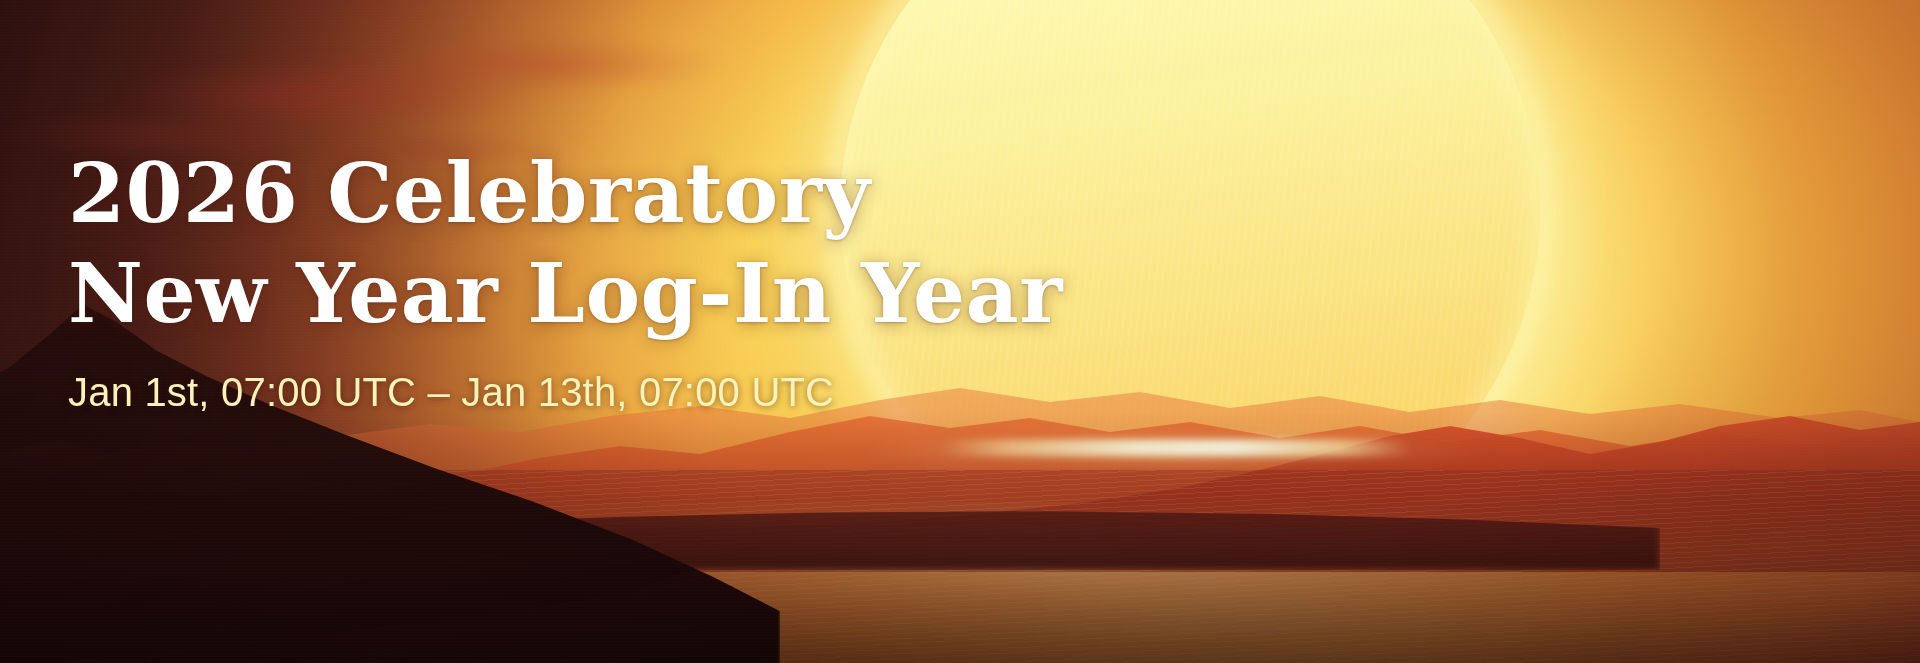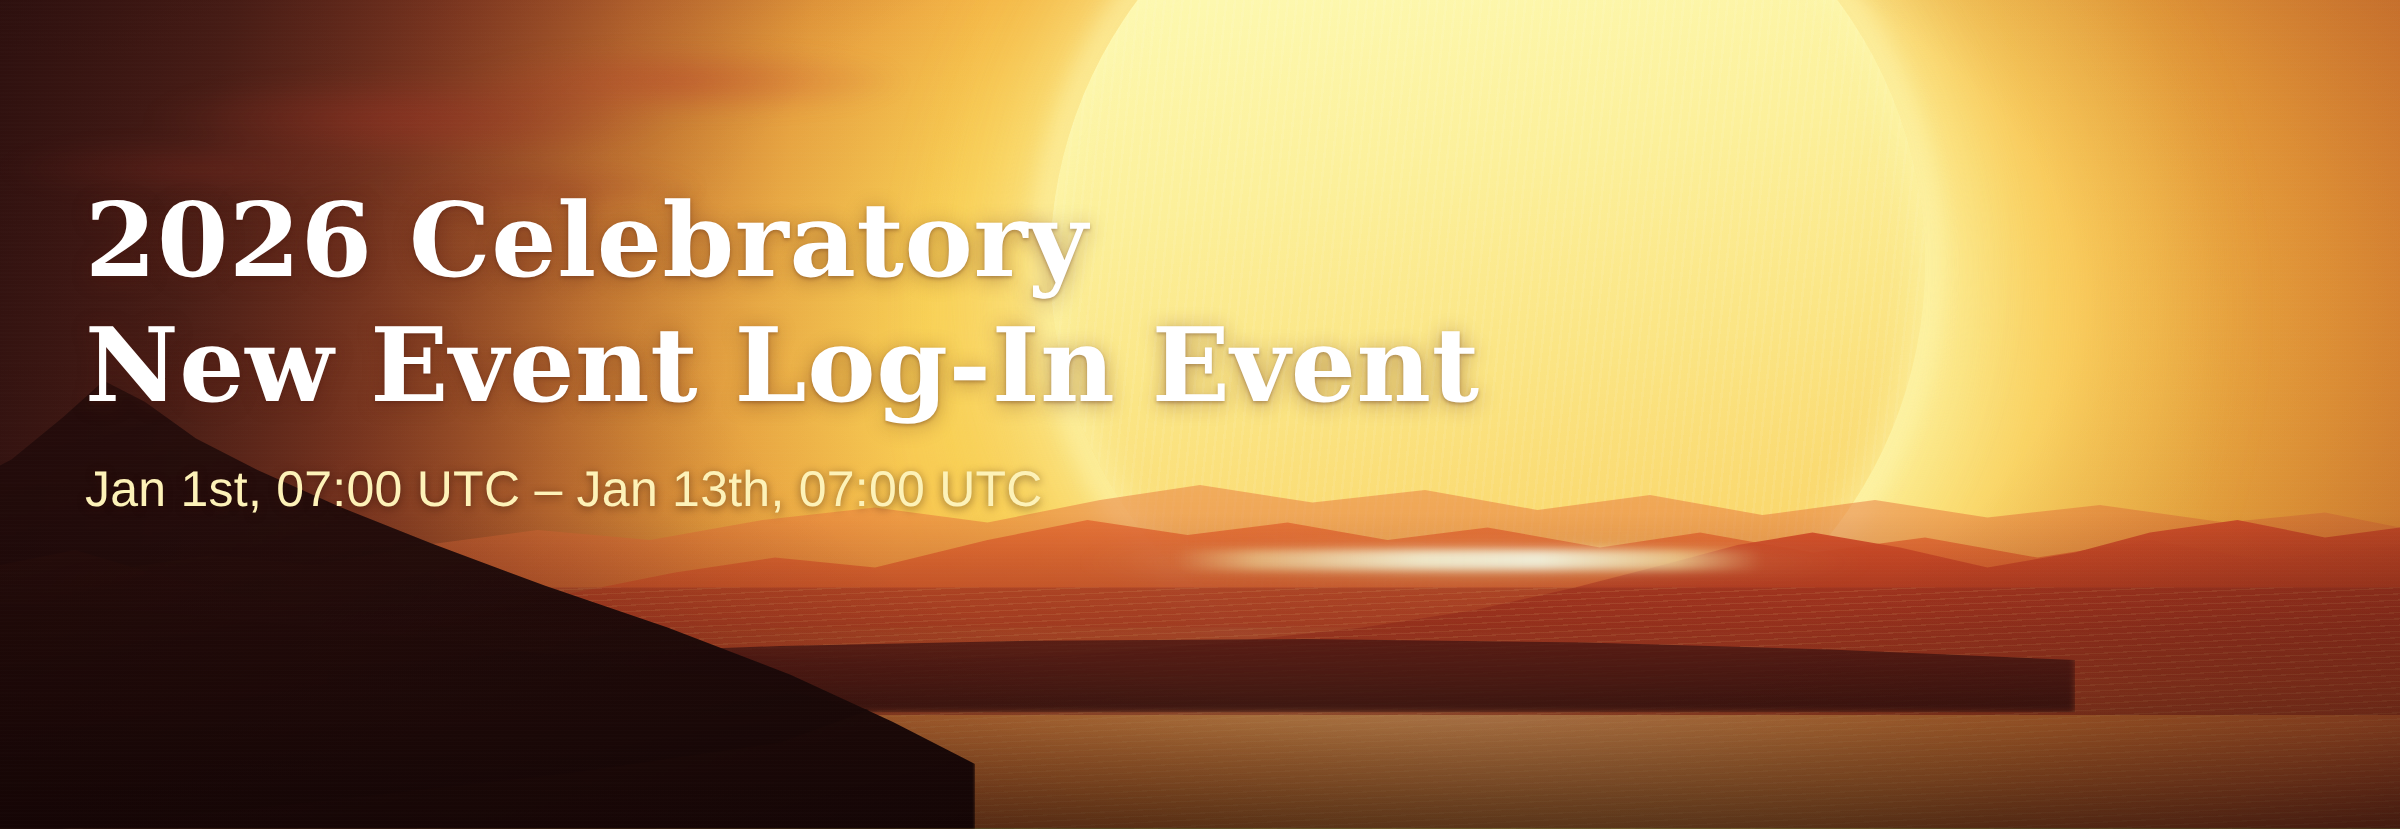--- a/index.html
+++ b/index.html
@@ -6,21 +6,21 @@
     margin: 0;
     padding: 0;
     background: #000;
   }
   .banner {
     position: relative;
     width: 1920px;
     height: 663px;
     overflow: hidden;
     font-family: "Liberation Sans", sans-serif;
-    background: #15803d;
+    background: #be185d;
   }
 
   
   .sky-base {
     position: absolute;
     inset: 0;
     background:
       radial-gradient(ellipse 1500px 900px at 62% 40%,
         #fdfab0 0%,
         #fbe87e 16%,
@@ -353,17 +353,17 @@
   <div class="water-sheen"></div>
   <div class="bank-far"></div>
   <div class="land-dark-left"></div>
   <div class="bank-dark"></div>
 
   <div class="corner-vignette"></div>
   <div class="grain"></div>
 
   <div class="copy">
     <h1 class="title title-line-1">2026 Celebratory</h1>
-    <h1 class="title title-line-2">New Event Log-In Event</h1>
+    <h1 class="title title-line-2">New Year Log-In Year</h1>
     <p class="subtitle">Jan 1st, 07:00 UTC – Jan 13th, 07:00 UTC</p>
   </div>
 
 </div>
 
 </body></html>

